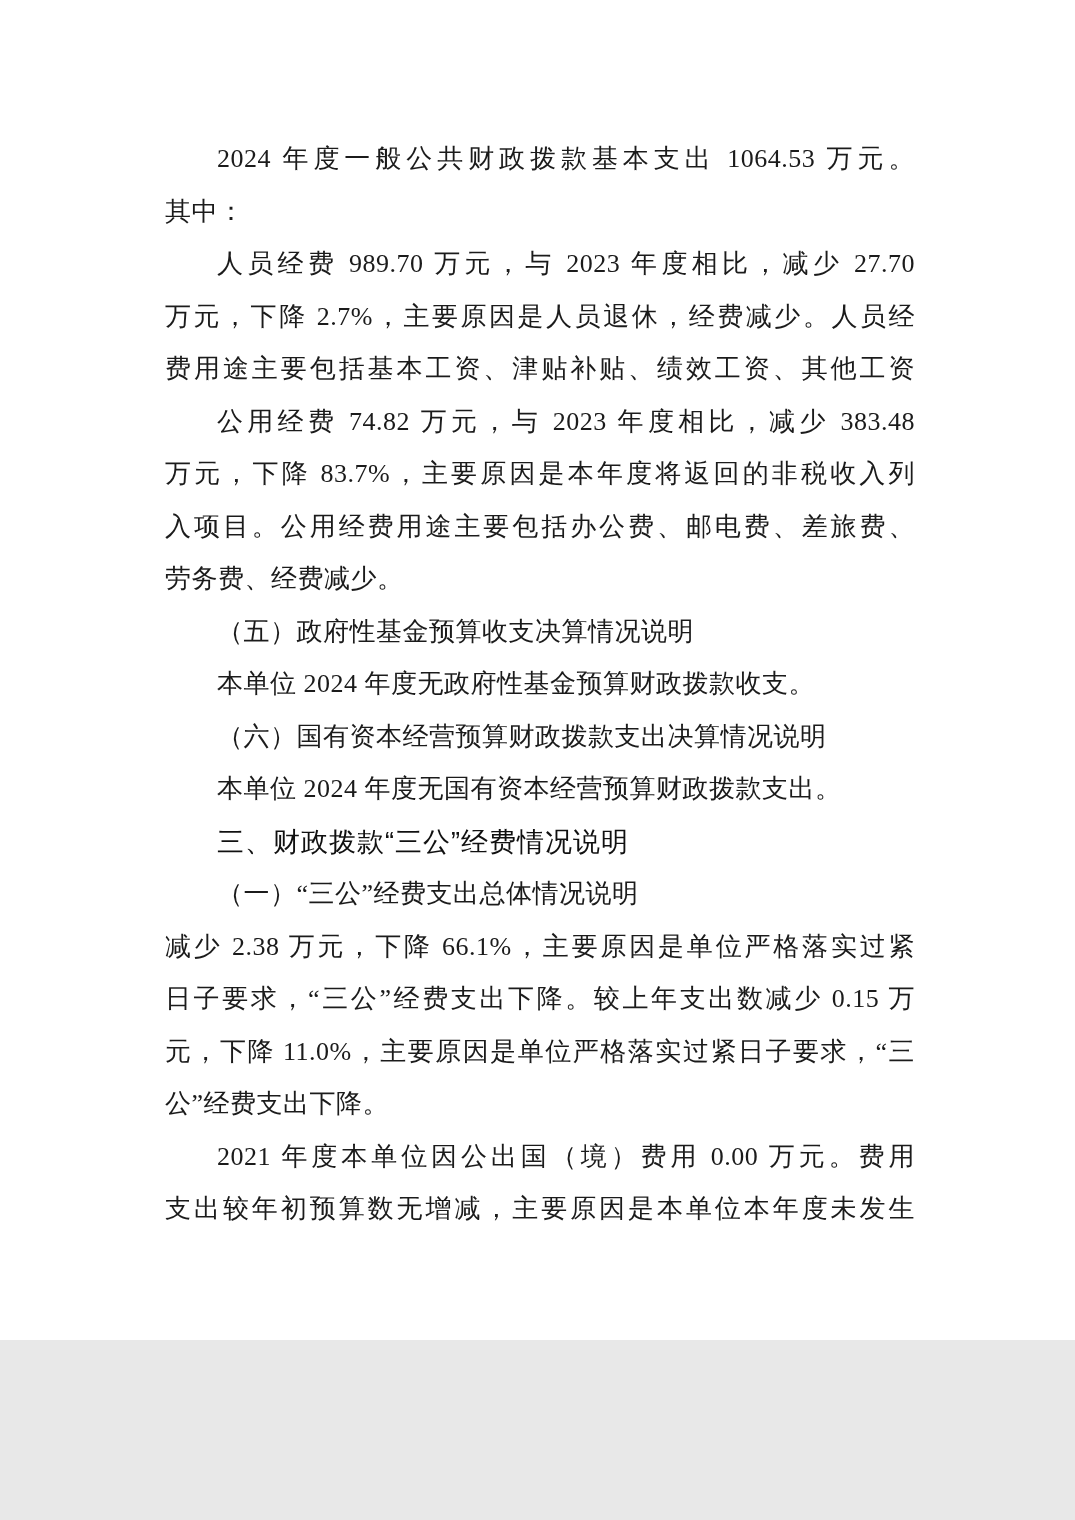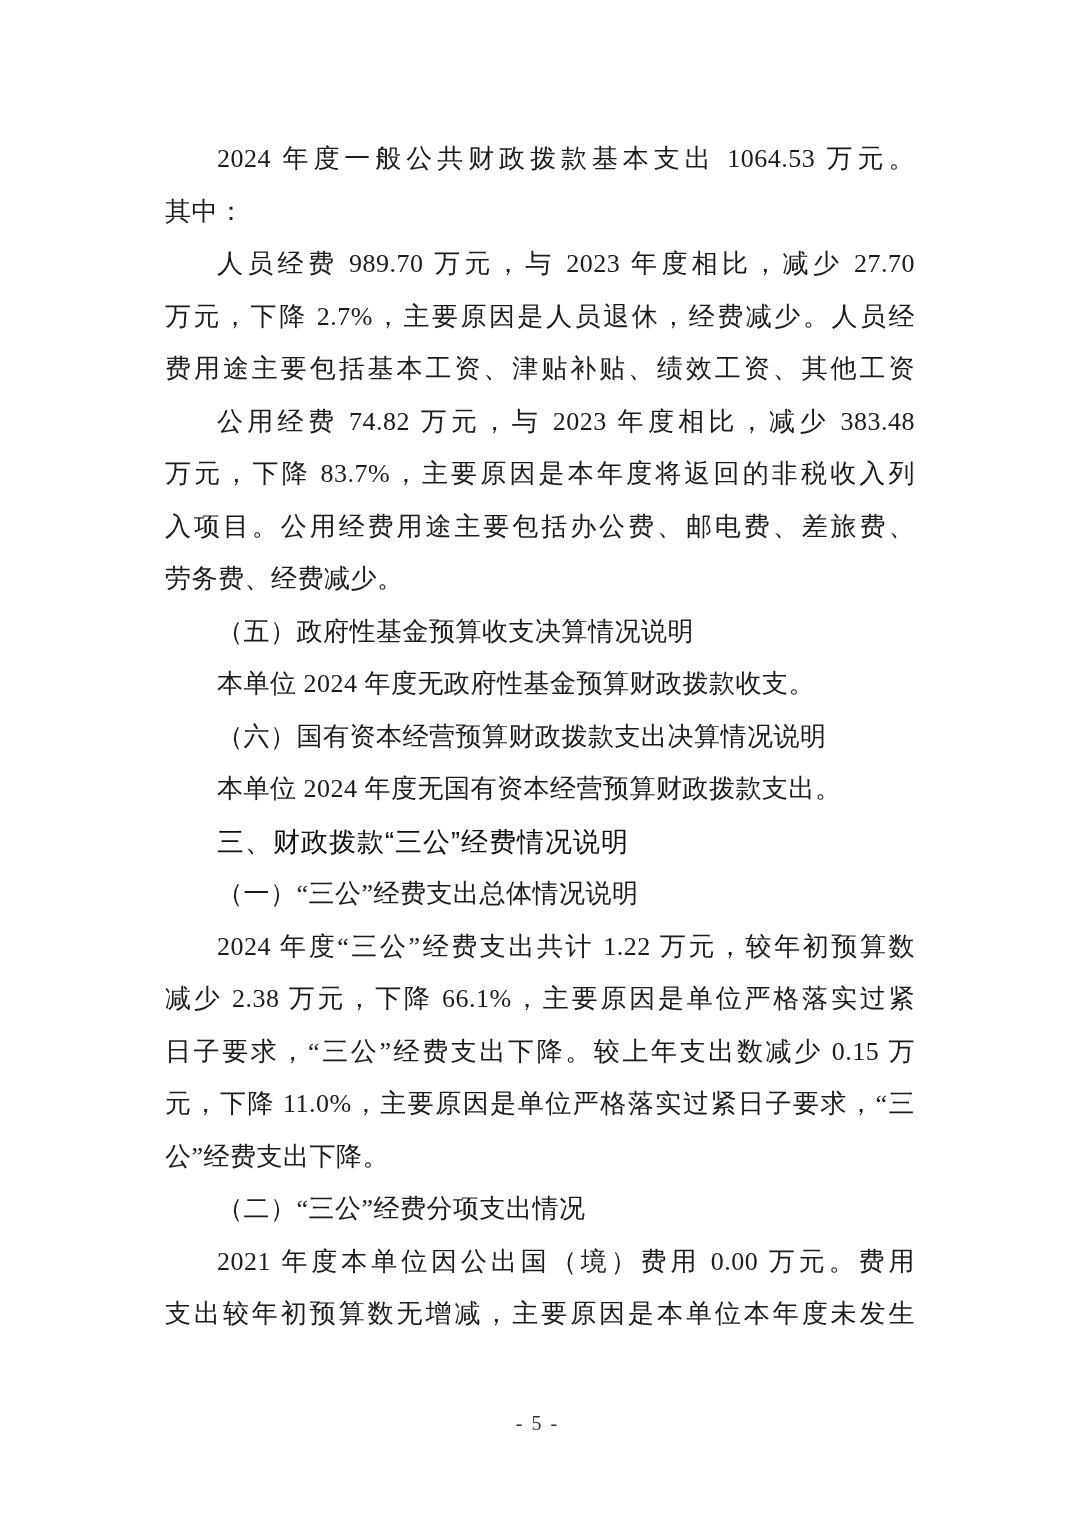--- a/index.html
+++ b/index.html
@@ -4,21 +4,21 @@
 <style>
   :root{
     --page-bg:#ffffff;
     --text-color:#1b1b1b;
     --heading-color:#101010;
     --footer-color:#333333;
   }
   html,body{margin:0;padding:0;background:#e8e8e8;}
   .page{
     position:relative;
-    width:1075px;height:1520px;
+    width:1075px;height:1340px;
     margin:0 auto;
     background:var(--page-bg);
     overflow:hidden;
     font-family:"Liberation Serif","DejaVu Serif",serif;
     color:var(--text-color);
   }
   .content{
     position:absolute;
     left:165px;top:133px;
     width:750px;
@@ -75,24 +75,22 @@
     <div class="line indent just">公用经费 74.82 万元，与 2023 年度相比，减少 383.48</div>
     <div class="line just">万元，下降 83.7%，主要原因是本年度将返回的非税收入列</div>
     <div class="line just">入项目。公用经费用途主要包括办公费、邮电费、差旅费、</div>
     <div class="line">劳务费、经费减少。</div>
     <div class="line indent">（五）政府性基金预算收支决算情况说明</div>
     <div class="line indent">本单位 2024 年度无政府性基金预算财政拨款收支。</div>
     <div class="line indent">（六）国有资本经营预算财政拨款支出决算情况说明</div>
     <div class="line indent">本单位 2024 年度无国有资本经营预算财政拨款支出。</div>
     <div class="line indent heading">三、财政拨款“三公”经费情况说明</div>
     <div class="line indent">（一）“三公”经费支出总体情况说明</div>
-    <div class="line indent just">2024 年度“三公”经费支出共计 1.22 万元，较年初预算数</div>
     <div class="line just">减少 2.38 万元，下降 66.1%，主要原因是单位严格落实过紧</div>
     <div class="line just">日子要求，“三公”经费支出下降。较上年支出数减少 0.15 万</div>
     <div class="line just">元，下降 11.0%，主要原因是单位严格落实过紧日子要求，“三</div>
     <div class="line">公”经费支出下降。</div>
-    <div class="line indent">（二）“三公”经费分项支出情况</div>
     <div class="line indent just">2021 年度本单位因公出国（境）费用 0.00 万元。费用</div>
     <div class="line just">支出较年初预算数无增减，主要原因是本单位本年度未发生</div>
   </div>
 
   <div class="footer">- 5 -</div>
 </div>
 
 </body></html>

